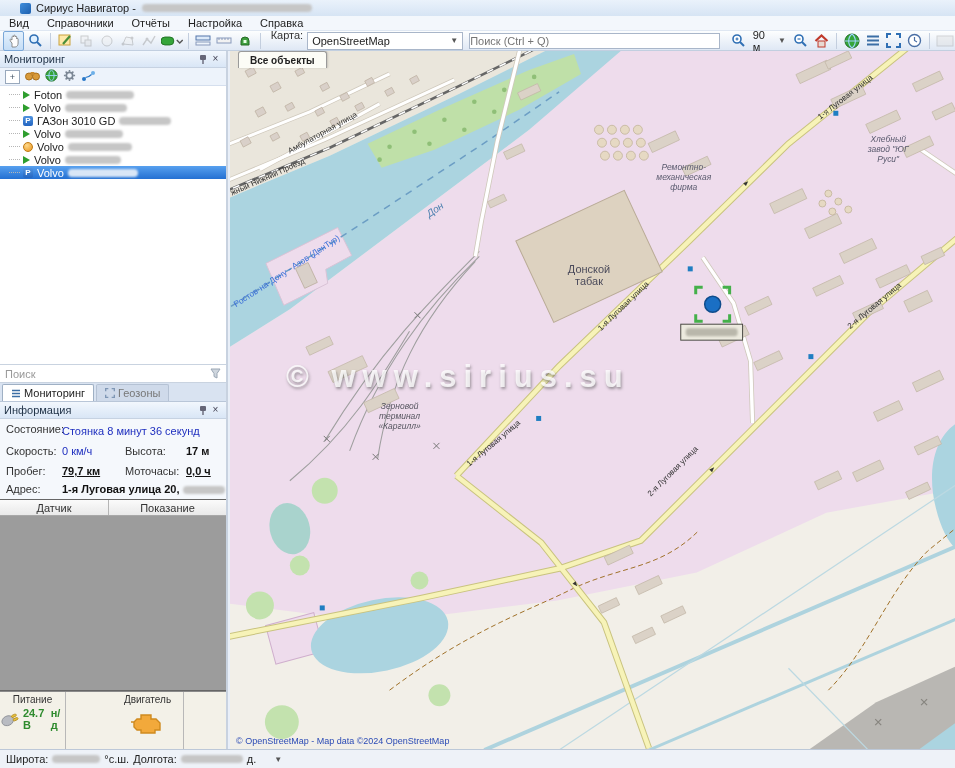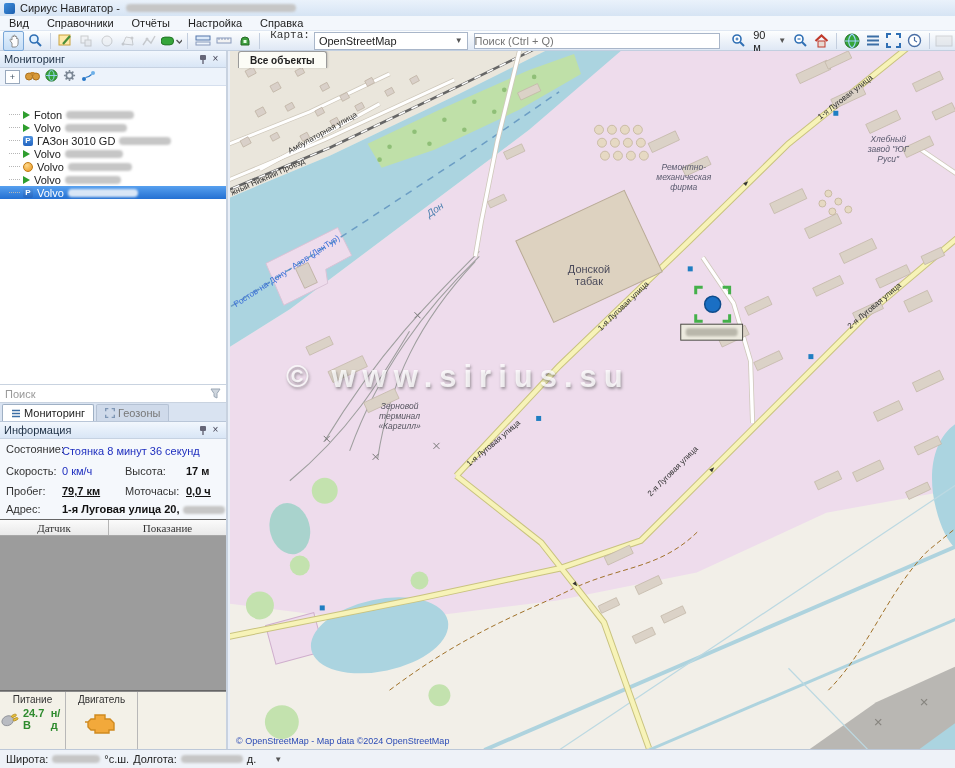--- a/index.html
+++ b/index.html
@@ -1,64 +1,64 @@
 <!DOCTYPE html>
 <html><head>
 <meta charset="utf-8">
 <style>
   html,body{margin:0;padding:0;background:#888;}
   #app{position:relative;width:955px;height:768px;background:#e9eff8;font-family:"Liberation Sans",sans-serif;font-size:11px;color:#222;overflow:hidden;user-select:none;}
   
-  .titlebar{position:absolute;left:0;top:0;width:955px;height:16px;background:linear-gradient(#eaf2fb,#d6e4f4);display:flex;align-items:center;padding-left:4px;box-sizing:border-box;}
+  .titlebar{position:absolute;left:0;top:0;width:955px;height:16px;background:linear-gradient(#eaf2fb,#d6e4f4);display:flex;align-items:center;padding-left:20px;box-sizing:border-box;}
   .appicon{width:11px;height:11px;background:linear-gradient(135deg,#3f8edc,#1d5fae);border-radius:2px;margin-right:5px;}
   .menubar{position:absolute;left:0;top:16px;width:955px;height:15px;background:#f3f7fc;display:flex;align-items:center;border-bottom:1px solid #dfe7f2;box-sizing:border-box;}
   .menubar span{padding:7px 9px;cursor:default;}
   .toolbar{position:absolute;left:0;top:31px;width:955px;height:20px;background:linear-gradient(#fdfefe,#dfe8f5);display:flex;align-items:center;padding-left:2px;box-sizing:border-box;border-bottom:1px solid #c2cfe0;}
   .tbtn{height:18px;min-width:19px;display:flex;align-items:center;justify-content:center;border-radius:2px;margin:0 1px;}
   .tbtn.active{border:1px solid #7aa7d8;background:linear-gradient(#e4f1fd,#c5ddf6);}
   .tsep{width:1px;height:16px;background:#c3cede;margin:0 4px;}
-  .tlabel{margin:0 4px 12px 6px;color:#333;font-family:Liberation Mono, monospace;}
+  .tlabel{margin:0 4px 12px 6px;color:#333;}
   .tselect{width:148px;height:16px;background:#fff;border:1px solid #a9b6c9;display:flex;align-items:center;justify-content:space-between;padding:0 4px;}
   .tsearch{width:252px;height:14px;border:1px solid #a9b6c9;background:#fff;margin-left:6px;font:11px "Liberation Sans",sans-serif;color:#888;padding:0 0;}
   .scalebox{display:flex;align-items:center;border:1px solid transparent;padding:0 3px;}
   .caret{font-size:8px;color:#555;margin-left:3px;}
   .grayicon{opacity:.38;filter:grayscale(1);}
   
   .leftpanel{position:absolute;left:0;top:51px;width:228px;height:698px;background:#fff;border-right:2px solid #c8d2e0;box-sizing:border-box;display:flex;flex-direction:column;}
   .phdr{height:16px;background:linear-gradient(#f2f7fd,#d9e6f6);border-bottom:1px solid #c6d2e2;display:flex;align-items:center;padding:0 4px;color:#1d2f44;flex:none;}
   .phdr .sp{flex:1}
   .hbtn{width:13px;height:12px;display:flex;align-items:center;justify-content:center;color:#445;font-size:10px;line-height:10px;}
   .ptools{height:17px;background:#edf3fb;border-bottom:1px solid #d5dfee;display:flex;align-items:center;gap:5px;padding-left:5px;flex:none;}
-  .tree{height:276px;background:#fff;overflow:hidden;flex:none;padding-top:2px;margin-top:20px;}
+  .tree{height:276px;background:#fff;overflow:hidden;flex:none;padding-top:2px;}
   .vrow{display:flex;align-items:center;height:13px;padding-left:9px;white-space:nowrap;}
   .vrow.sel{background:linear-gradient(#57a0ef,#2470d2);color:#fff;}
   .twig{width:11px;height:1px;border-top:1px dotted #b6b6b6;margin-right:3px;flex:none;}
   .ic-play{width:0;height:0;border-left:7px solid #2e9e2e;border-top:4px solid transparent;border-bottom:4px solid transparent;flex:none;}
   .ic-p{width:10px;height:10px;background:linear-gradient(#4f93e0,#2465c0);border-radius:2px;color:#fff;font-size:8px;font-weight:bold;display:flex;align-items:center;justify-content:center;flex:none;}
   .ic-idle{width:10px;height:10px;border-radius:50%;background:radial-gradient(circle at 35% 30%,#ffd98a,#e8951f);border:1px solid #c07a12;box-sizing:border-box;flex:none;}
   .vname{margin:0 4px 0 4px;}
   .blur{display:inline-block;height:8px;background:#c6c6c6;border-radius:4px;filter:blur(1.2px);vertical-align:middle;}
   .vrow.sel .blur{background:#d9e6f6;}
   .searchrow{height:17px;border-top:1px solid #c9d3e0;border-bottom:1px solid #c9d3e0;background:#fff;display:flex;align-items:center;padding:0 5px;color:#999;flex:none;}
   .searchrow .sp{flex:1}
   .ptabs{height:18px;background:#d9e3f1;display:flex;align-items:flex-end;padding-left:2px;border-bottom:1px solid #b9c6d8;flex:none;}
   .ptab{height:16px;display:flex;align-items:center;gap:3px;padding:0 8px;border:1px solid #9fb0c4;border-bottom:none;background:#fff;margin-right:2px;border-radius:2px 2px 0 0;}
   .ptab.inactive{background:#cfdaea;color:#777;border-color:#b5c2d4;}
   .infobody{height:80px;background:#f5f8fc;flex:none;position:relative;font-size:11px;}
   .ilabel{position:absolute;color:#333;}
   .ival-blue{position:absolute;color:#1f2fbf;font-weight:normal;}
   .ival-dark{position:absolute;color:#111;font-weight:bold;}
   .u{text-decoration:underline;}
-  .tablewrap{flex:1;border:1px solid #666;border-left:none;border-right:none;background:#9c9c9c;display:flex;flex-direction:column;font-family:Liberation Serif, serif;}
+  .tablewrap{flex:1;border:1px solid #666;border-left:none;border-right:none;background:#9c9c9c;display:flex;flex-direction:column;}
   .stable{flex:none;}
   .sthead{height:15px;background:linear-gradient(#fbfbfb,#e9e9e9);display:flex;border-bottom:1px solid #a8a8a8;color:#333;}
   .sthead div{display:flex;align-items:center;justify-content:center;}
   .strow{height:16px;background:linear-gradient(#429af0,#1f6fd0);color:#fff;display:flex;font-size:10px;}
   .strow div{display:flex;align-items:center;}
-  .widgets{height:57px;background:#f3f1e8;border-top:1px solid #8a8a8a;display:flex;flex:none;}
+  .widgets{height:57px;background:#f3f1e8;border-top:1px solid #8a8a8a;display:flex;flex:none;gap:46px;}
   .wcell{flex:1;border-right:1px solid #b8b8b8;padding-top:2px;box-sizing:border-box;display:flex;flex-direction:column;align-items:center;}
   .wlabel{font-size:10px;color:#333;align-self:center;}
   .wgreen{color:#2e8b2e;font-weight:bold;font-size:11px;}
   .statusbar{position:absolute;left:0;top:749px;width:955px;height:19px;background:#eef2f8;border-top:1px solid #bcc8d8;display:flex;align-items:center;padding-left:6px;box-sizing:border-box;gap:4px;}
   
   .maparea{position:absolute;left:230px;top:51px;width:725px;height:698px;overflow:hidden;background:#f2efe8;}
   .maptab{position:absolute;left:8px;top:0;height:16px;padding:0 11px;background:#fcfcf6;border:1px solid #9a9a9a;border-bottom:none;border-radius:3px 3px 0 0;font-weight:bold;font-size:10px;display:flex;align-items:center;z-index:5;box-shadow:1px 0 2px rgba(0,0,0,.15);}
   .watermark{position:absolute;left:56px;top:308px;font-size:31px;font-weight:bold;letter-spacing:7px;color:rgba(255,255,255,.8);text-shadow:1px 2px 3px rgba(80,80,80,.55);z-index:4;white-space:nowrap;}
   .attrib{position:absolute;left:6px;bottom:3px;font-size:9px;color:#2b4bb5;z-index:4;}
   svg text{font-family:"Liberation Sans",sans-serif;}

